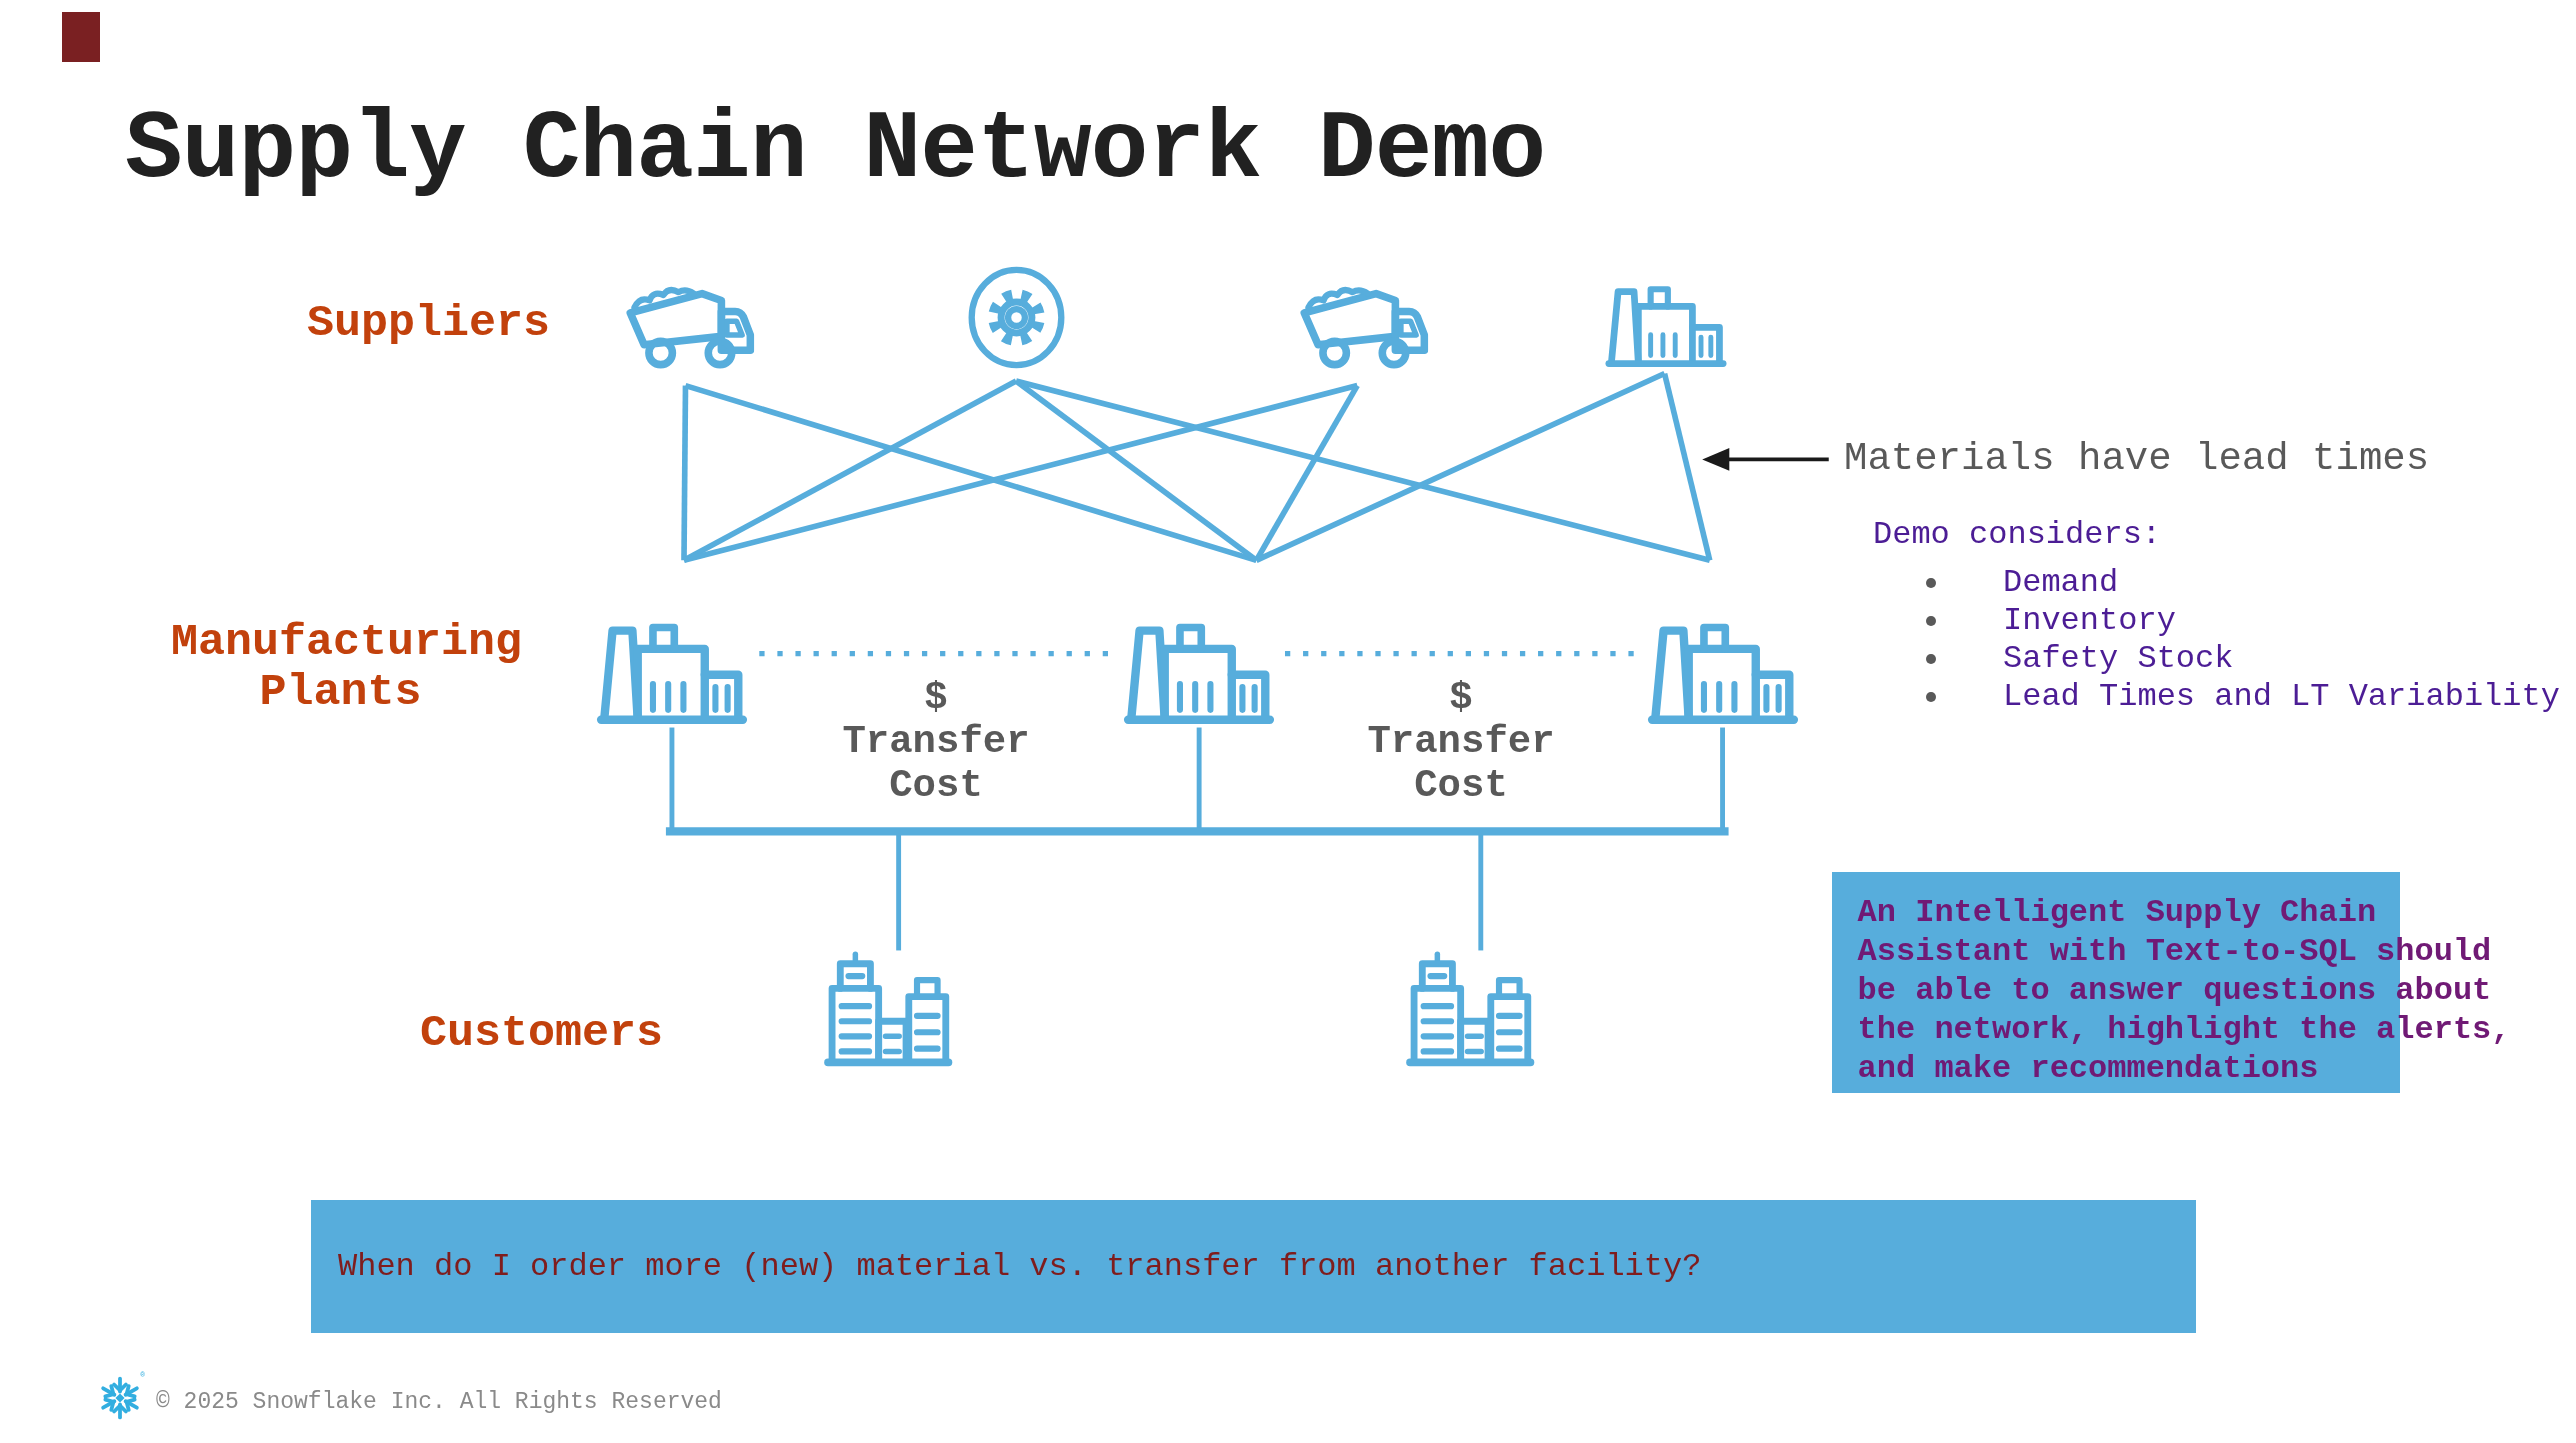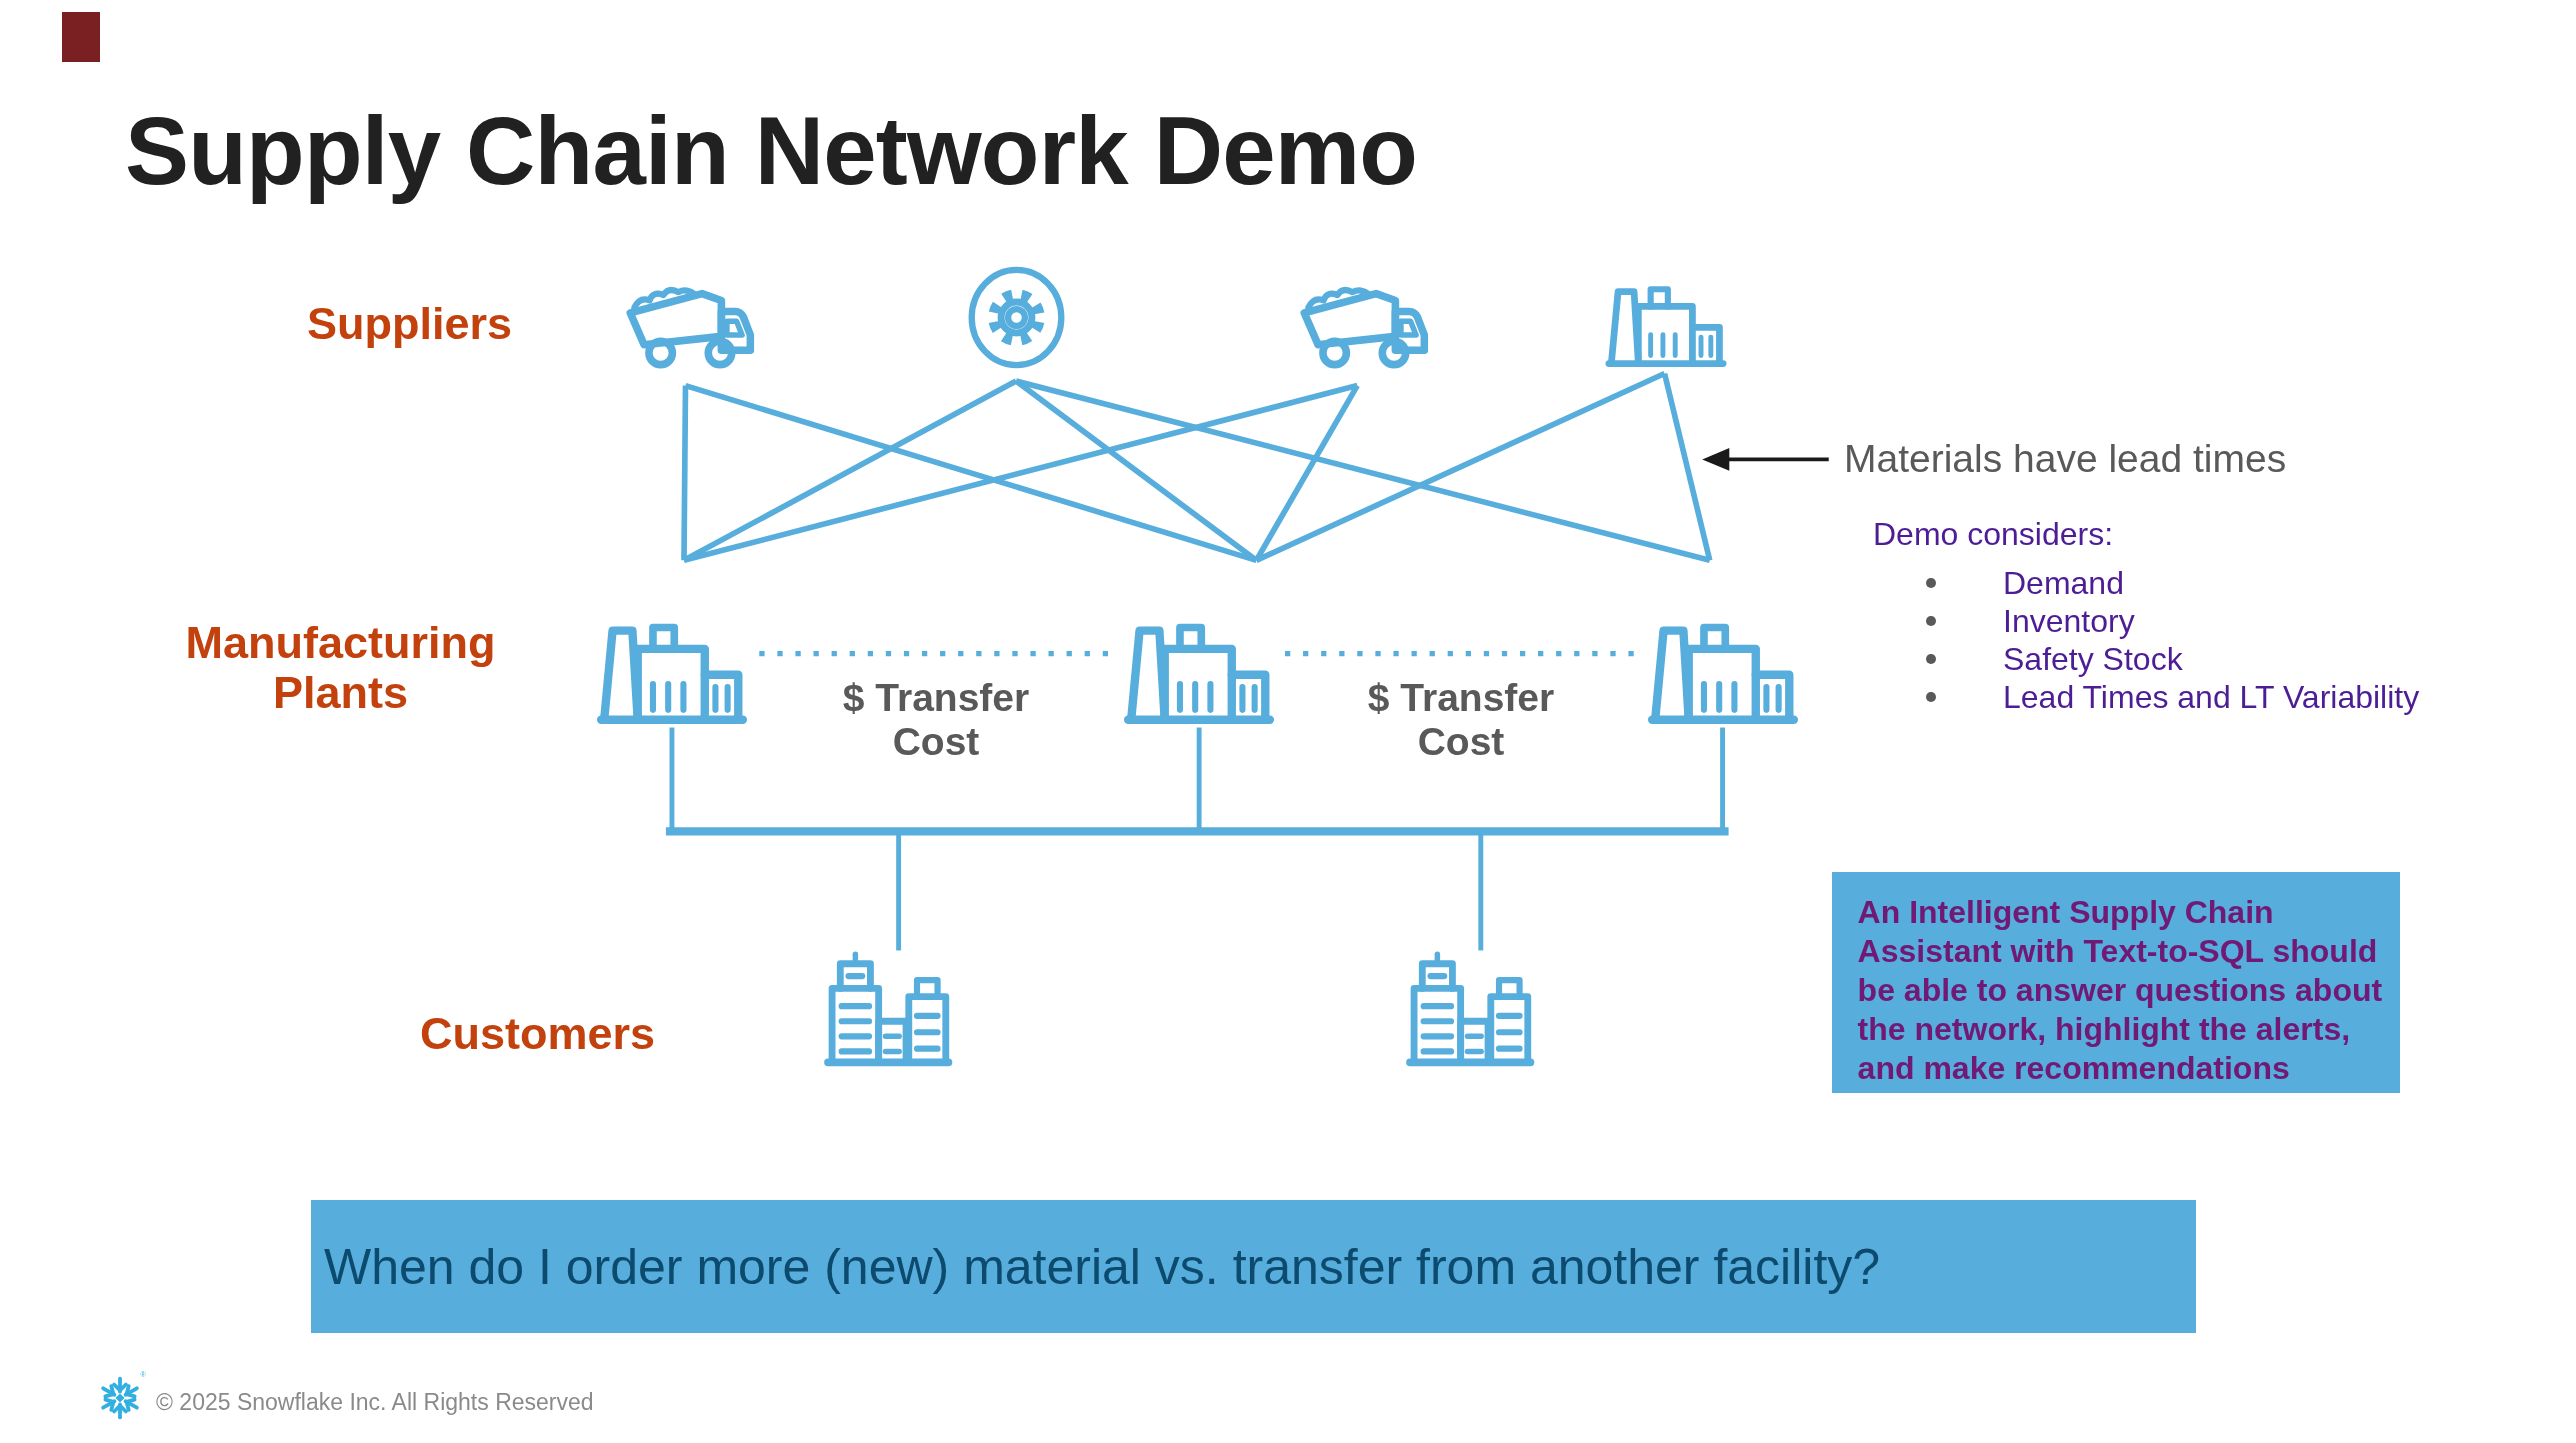--- a/index.html
+++ b/index.html
@@ -1,17 +1,17 @@
 <!DOCTYPE html>
 <html style="font-size:12px"><head>
 <meta charset="utf-8">
 <style>
   html,body{margin:0;padding:0;background:#ffffff;}
   .slide{position:relative;width:2576px;height:1443px;background:#ffffff;overflow:hidden;
-         font-family:Liberation Sans, sans-serif;}
+         font-family:Liberation Mono, monospace;}
   .abs{position:absolute;}
   .corner-tag{left:62px;top:12px;width:38px;height:50px;background:#7A2022;}
   .title{left:125px;top:96px;font-size:96px;font-weight:700;color:#212121;letter-spacing:-0.8px;}
   .row-label{font-size:45px;font-weight:700;color:#c2410c;}
   .suppliers-label{left:307px;top:298px;}
   .mfg-label{left:171px;top:618px;width:339px;text-align:center;line-height:50px;}
   .customers-label{left:420px;top:1008px;}
   .layer{left:0;top:0;width:2576px;height:1443px;pointer-events:none;}
   .icon{position:absolute;color:#57ADDC;}
   .transfer{font-size:39px;font-weight:700;color:#595959;width:226px;text-align:center;}
@@ -20,21 +20,21 @@
   .note{left:1844px;top:437px;font-size:39px;color:#595959;}
   .demo{left:1873px;top:516px;color:#4c1d95;font-size:32px;}
   .demo-heading{margin:0 0 10.5px 0;}
   .demo-list{list-style:none;margin:0;padding:0;}
   .demo-list li{position:relative;padding-left:130px;line-height:38px;}
   .dot{position:absolute;left:53px;top:14.3px;width:9.8px;height:9.8px;border-radius:50%;background:#595959;}
   .callout{left:1832px;top:872px;width:568px;height:221px;background:#57ADDC;box-sizing:border-box;
            padding:21px 0 0 25.6px;}
   .callout div{color:#701a75;font-size:32px;font-weight:700;line-height:39px;white-space:nowrap;}
   .banner{left:311px;top:1200px;width:1885px;height:133px;background:#57ADDC;display:flex;align-items:center;}
-  .banner span{color:#0c4a6e;font-size:50px;font-weight:400;padding-left:13px;white-space:nowrap;}
+  .banner span{color:#7f1d1d;font-size:32px;font-weight:400;padding-left:27px;white-space:nowrap;}
   .logo{left:93px;top:1371px;width:54px;height:54px;}
   .copyright{left:156px;top:1389px;font-size:23px;color:#8A8A8A;}
 </style>
 </head>
 <body>
 
 <div class="slide">
 
   <div class="abs corner-tag"></div>
 

